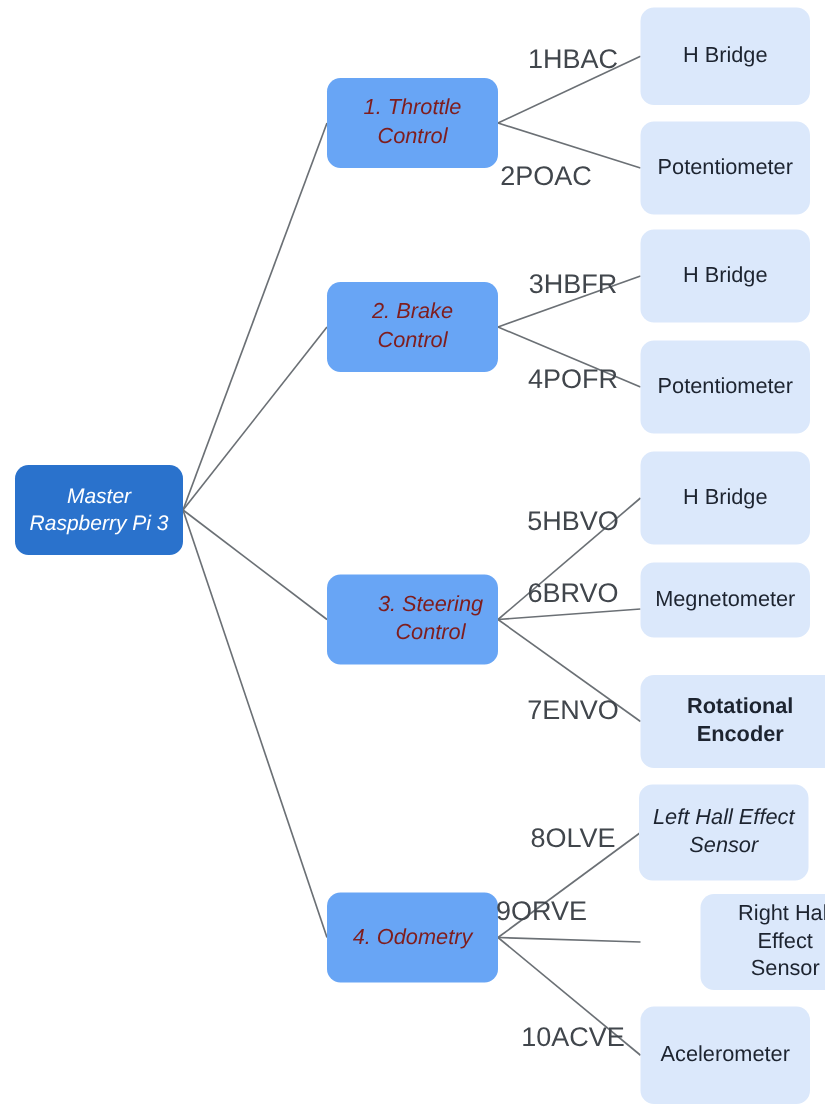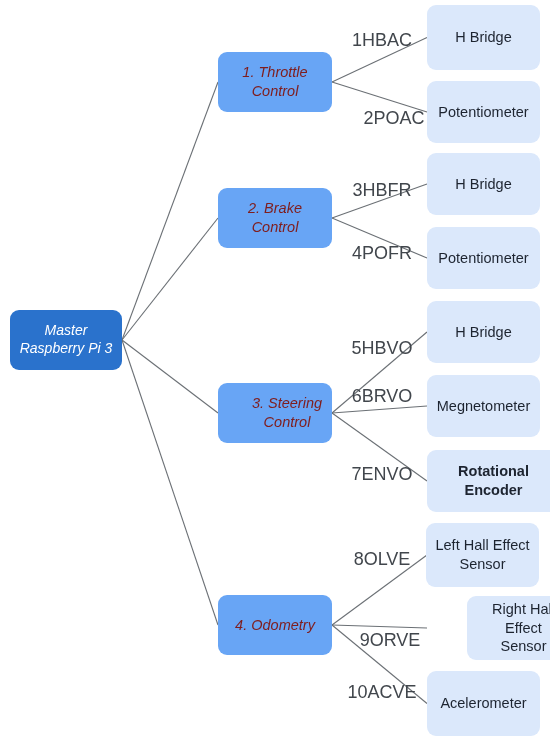--- a/index.html
+++ b/index.html
@@ -111,45 +111,45 @@
       </div>
       <div class="node node-leaf" style="left: 427px; top: 153px; width: 113px; height: 62px;">
         <span class="node-inner">H Bridge</span>
       </div>
       <div class="node node-leaf" style="left: 427px; top: 227px; width: 113px; height: 62px;">
         <span class="node-inner">Potentiometer</span>
       </div>
       <div class="node node-leaf" style="left: 427px; top: 301px; width: 113px; height: 62px;">
         <span class="node-inner">H Bridge</span>
       </div>
-      <div class="node node-leaf" style="left: 427px; top: 375px; width: 113px; height: 62px;">
+      <div class="node node-leaf" style="left: 427px; top: 375px; width: 113px; height: 50px;">
         <span class="node-inner">Megnetometer</span>
       </div>
       <div class="node node-leaf" style="left: 427px; top: 450px; width: 133px; height: 62px; font-weight: bold;">
         <span class="node-inner">Rotational
 Encoder</span>
       </div>
-      <div class="node node-leaf" style="left: 426px; top: 523px; width: 113px; height: 64px;">
+      <div class="node node-leaf" style="left: 426px; top: 523px; width: 113px; height: 64px; font-style: italic;">
         <span class="node-inner">Left Hall Effect
 Sensor</span>
       </div>
       <div class="node node-leaf" style="left: 427px; top: 596px; width: 113px; height: 64px; margin-left: 40px;">
         <span class="node-inner">Right Hall
 Effect
 Sensor</span>
       </div>
       <div class="node node-leaf" style="left: 427px; top: 671px; width: 113px; height: 65px; justify-content: center;">
         <span class="node-inner">Acelerometer</span>
       </div>
     </div>
   <div id="label-layer">
       <div class="edge-label" style="left: 382px; top: 40px;">1HBAC</div>
-      <div class="edge-label" style="left: 394px; top: 118px;">2POAC</div>
+      <div class="edge-label" style="left: 364px; top: 118px;">2POAC</div>
       <div class="edge-label" style="left: 382px; top: 190px;">3HBFR</div>
       <div class="edge-label" style="left: 382px; top: 253px;">4POFR</div>
       <div class="edge-label" style="left: 382px; top: 348px;">5HBVO</div>
       <div class="edge-label" style="left: 382px; top: 396px;">6BRVO</div>
       <div class="edge-label" style="left: 382px; top: 474px;">7ENVO</div>
       <div class="edge-label" style="left: 382px; top: 559px;">8OLVE</div>
-      <div class="edge-label" style="left: 390px; top: 608px; margin-top: 32px;">9ORVE</div>
+      <div class="edge-label" style="left: 361px; top: 608px;">9ORVE</div>
       <div class="edge-label" style="left: 382px; top: 692px;">10ACVE</div>
     </div>
 </div>
 
 </body></html>

